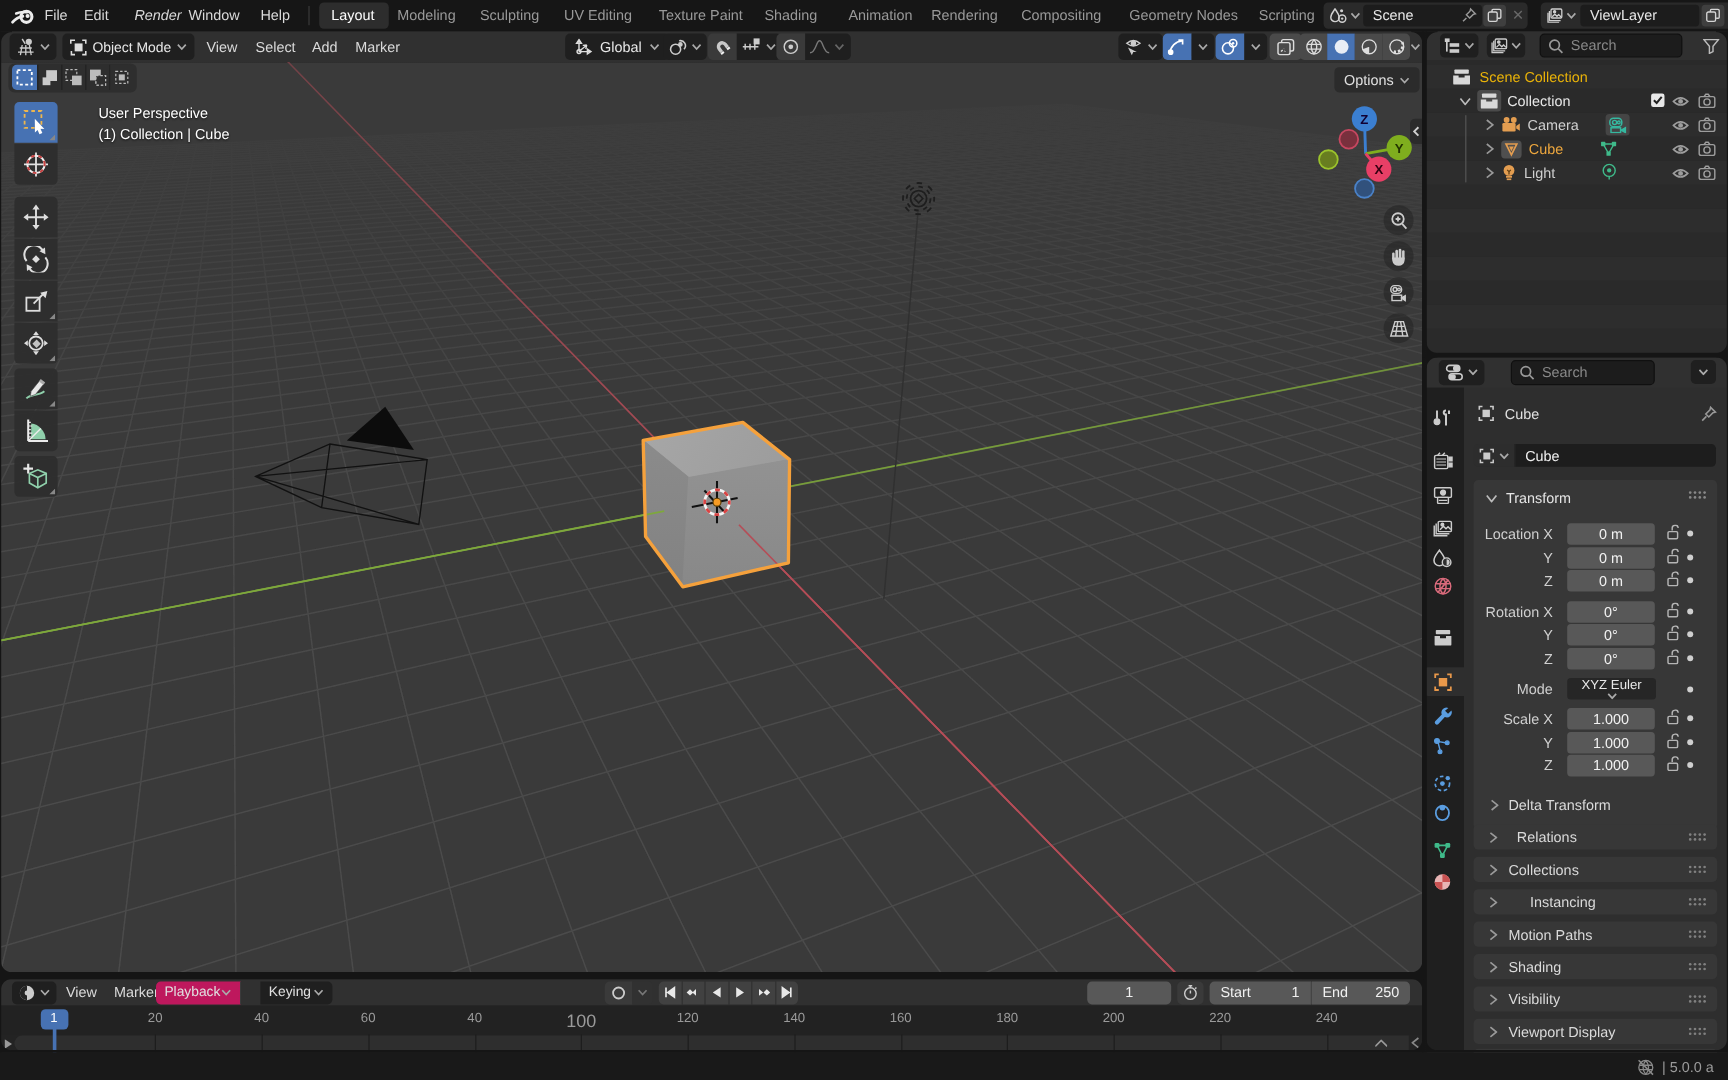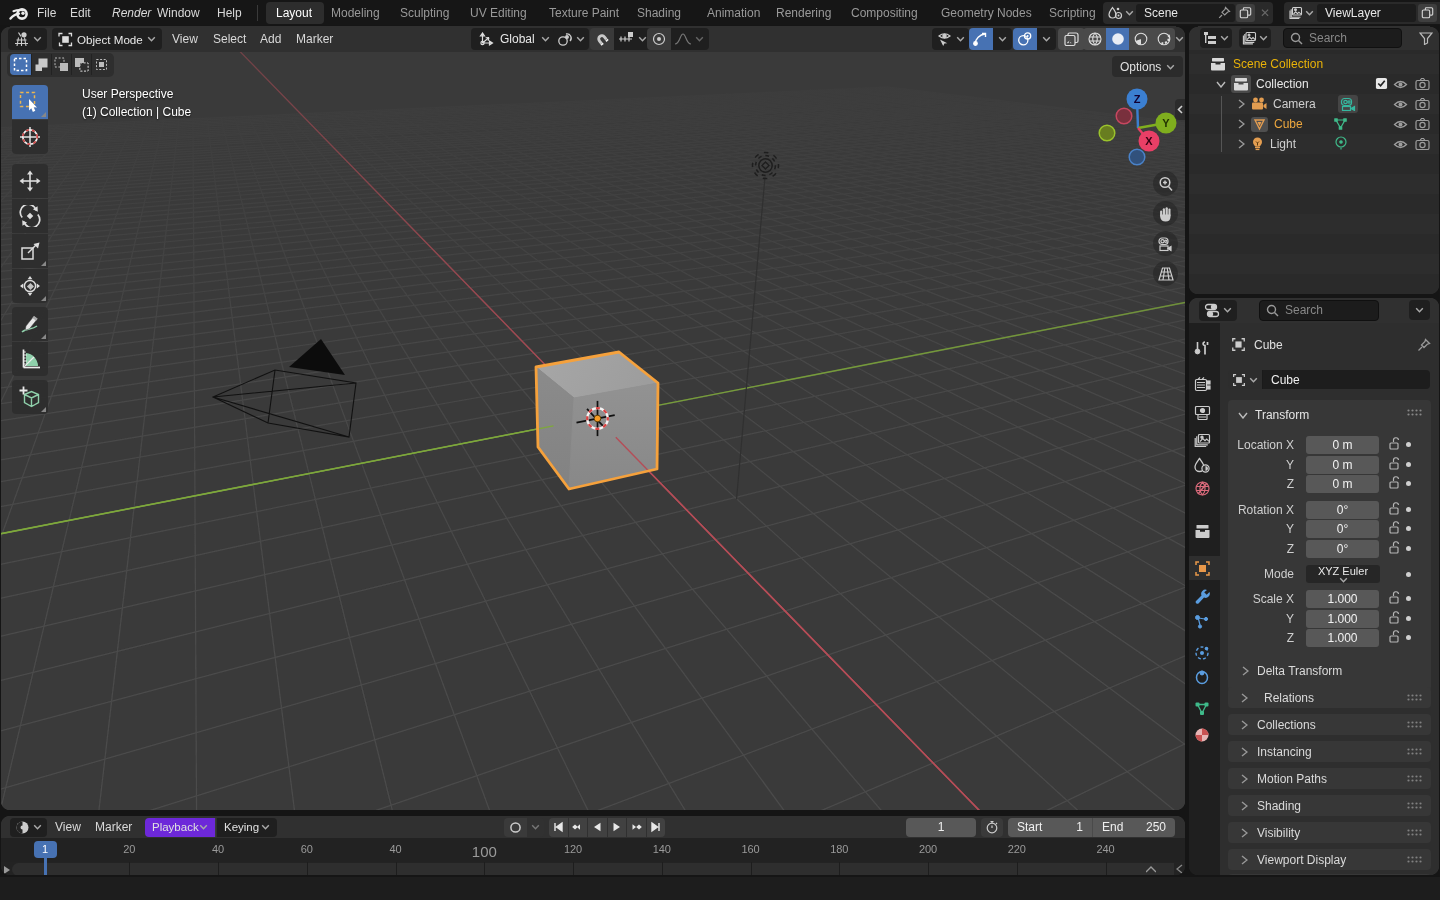--- a/index.html
+++ b/index.html
@@ -798,21 +798,21 @@
       <svg width="15" height="15" viewBox="0 0 15 15">
             <circle cx="7.5" cy="7.5" r="6" fill="#ccc"></circle>
             <path d="M7.5 1.5 A 6 6 0 0 0 7.5 13.5 L 7.5 9.5 A 2 2 0 0 1 7.5 5.5 z" fill="#242424"></path>
           </svg>
       <svg width="9" height="6" viewBox="0 0 9 6">
             <path d="M1.2 1.2 L4.5 4.8 L7.8 1.2" stroke="#aaa" stroke-width="1.4" fill="none"></path>
           </svg>
     </div>
     <span class="abs" style="left:55px;top:4px;">View</span>
         <span class="abs" style="left:95px;top:4px;">Marker</span>
-    <div class="abs row" style="left:145px;top:1.5px;width:71px;background:#6d28d9;border-radius:4px 0 0 4px;height:19px;padding:0 7px;justify-content:space-between;border-right:1px solid #3a3a3a;">
+    <div class="abs row" style="left:130px;top:1.5px;width:71px;background:#be185d;border-radius:4px 0 0 4px;height:19px;padding:0 7px;justify-content:space-between;border-right:1px solid #3a3a3a;">
           <span style="color:#e0e0e0;font-size:11.5px;">Playback</span>
           <svg width="9" height="6" viewBox="0 0 9 6">
             <path d="M1.2 1.2 L4.5 4.8 L7.8 1.2" stroke="#aaa" stroke-width="1.4" fill="none"></path>
           </svg>
         </div>
     <div class="abs row" style="left:217px;top:1.5px;width:60px;background:#1f1f1f;border-radius:0 4px 4px 0;height:19px;padding:0 7px;justify-content:space-between;">
           <span style="color:#e0e0e0;font-size:11.5px;">Keying</span>
           <svg width="9" height="6" viewBox="0 0 9 6">
             <path d="M1.2 1.2 L4.5 4.8 L7.8 1.2" stroke="#aaa" stroke-width="1.4" fill="none"></path>
           </svg>
@@ -923,20 +923,30 @@
     <svg class="abs" style="left:1146px;top:4px" width="10" height="7">
           <path d="M0 6 l5 -5 5 5" stroke="#999" fill="none" stroke-width="1.4"></path>
         </svg>
     <svg class="abs" style="left:1176px;top:2px" width="7" height="10">
           <path d="M6 1 l-5 4 5 4" stroke="#888" fill="none" stroke-width="1.4"></path>
         </svg>
   </div>
   <div class="abs" style="left:43.5px;top:39px;width:3px;height:22px;background:#4772b3;"></div>
 </div>
 
+<div class="abs row" style="left:0;top:877px;width:1440px;height:23px;background:#191919;">
+  <svg class="abs" style="left:1364px;top:5px" width="15" height="15" viewBox="0 0 15 15">
+        <g stroke="#8a8a8a" fill="none" stroke-width="1.1">
+          <circle cx="7.5" cy="7.5" r="5.8"></circle>
+          <path d="M1.9 5.7 h11.2 M1.9 9.3 h11.2 M7.5 1.7 a8.5 8.5 0 0 1 0 11.6 M7.5 1.7 a8.5 8.5 0 0 0 0 11.6"></path>
+          <line x1="1.5" y1="1.5" x2="13.5" y2="13.5" stroke-width="1.3"></line>
+        </g>
+      </svg>
+  <span class="abs" style="left:1385px;top:5px;color:#9a9a9a;">| 5.0.0 a</span>
+</div>
 
 <div class="abs" style="left:1186px;top:26px;width:254px;height:271px;background:#2a2a2a;">
   <div class="abs row" style="left:0;top:0;width:100%;height:24px;background:#303030;">
     <div class="row" style="margin-left:14px;background:#1f1f1f;border-radius:4px;height:20px;padding:0 3px;gap:2px;">
       <svg width="15" height="15" viewBox="0 0 15 15">
             <g fill="#ccc">
               <rect x="1" y="1" width="4" height="3"></rect>
               <rect x="5" y="5" width="8" height="3"></rect>
               <rect x="5" y="10" width="8" height="3"></rect>
               <rect x="2" y="2" width="1.4" height="10"></rect>
@@ -1492,21 +1502,21 @@
             <circle cx="9.5" cy="1.5" r="1.1"></circle>
             <circle cx="13.5" cy="1.5" r="1.1"></circle>
             <circle cx="1.5" cy="5.5" r="1.1"></circle>
             <circle cx="5.5" cy="5.5" r="1.1"></circle>
             <circle cx="9.5" cy="5.5" r="1.1"></circle>
             <circle cx="13.5" cy="5.5" r="1.1"></circle>
           </g>
         </svg>
     </div>
       <div class="abs" style="left:42px;top:444px;width:203px;height:21px;background:#373737;border-radius:4px;">
-      <div class="row" style="height:21px;padding-left:13px;gap:9px;">
+      <div class="row" style="height:21px;padding-left:13px;gap:27px;">
           <svg width="7" height="10" viewBox="0 0 7 10">
             <path d="M1 1 l5 4 -5 4" stroke="#999" fill="none" stroke-width="1.4"></path>
           </svg>
           <span style="color:#dadada;">Instancing</span>
         </div>
       <svg class="abs" style="right:9px;top:7px" width="15" height="7" viewBox="0 0 15 7">
           <g fill="#808080">
             <circle cx="1.5" cy="1.5" r="1.1"></circle>
             <circle cx="5.5" cy="1.5" r="1.1"></circle>
             <circle cx="9.5" cy="1.5" r="1.1"></circle>

